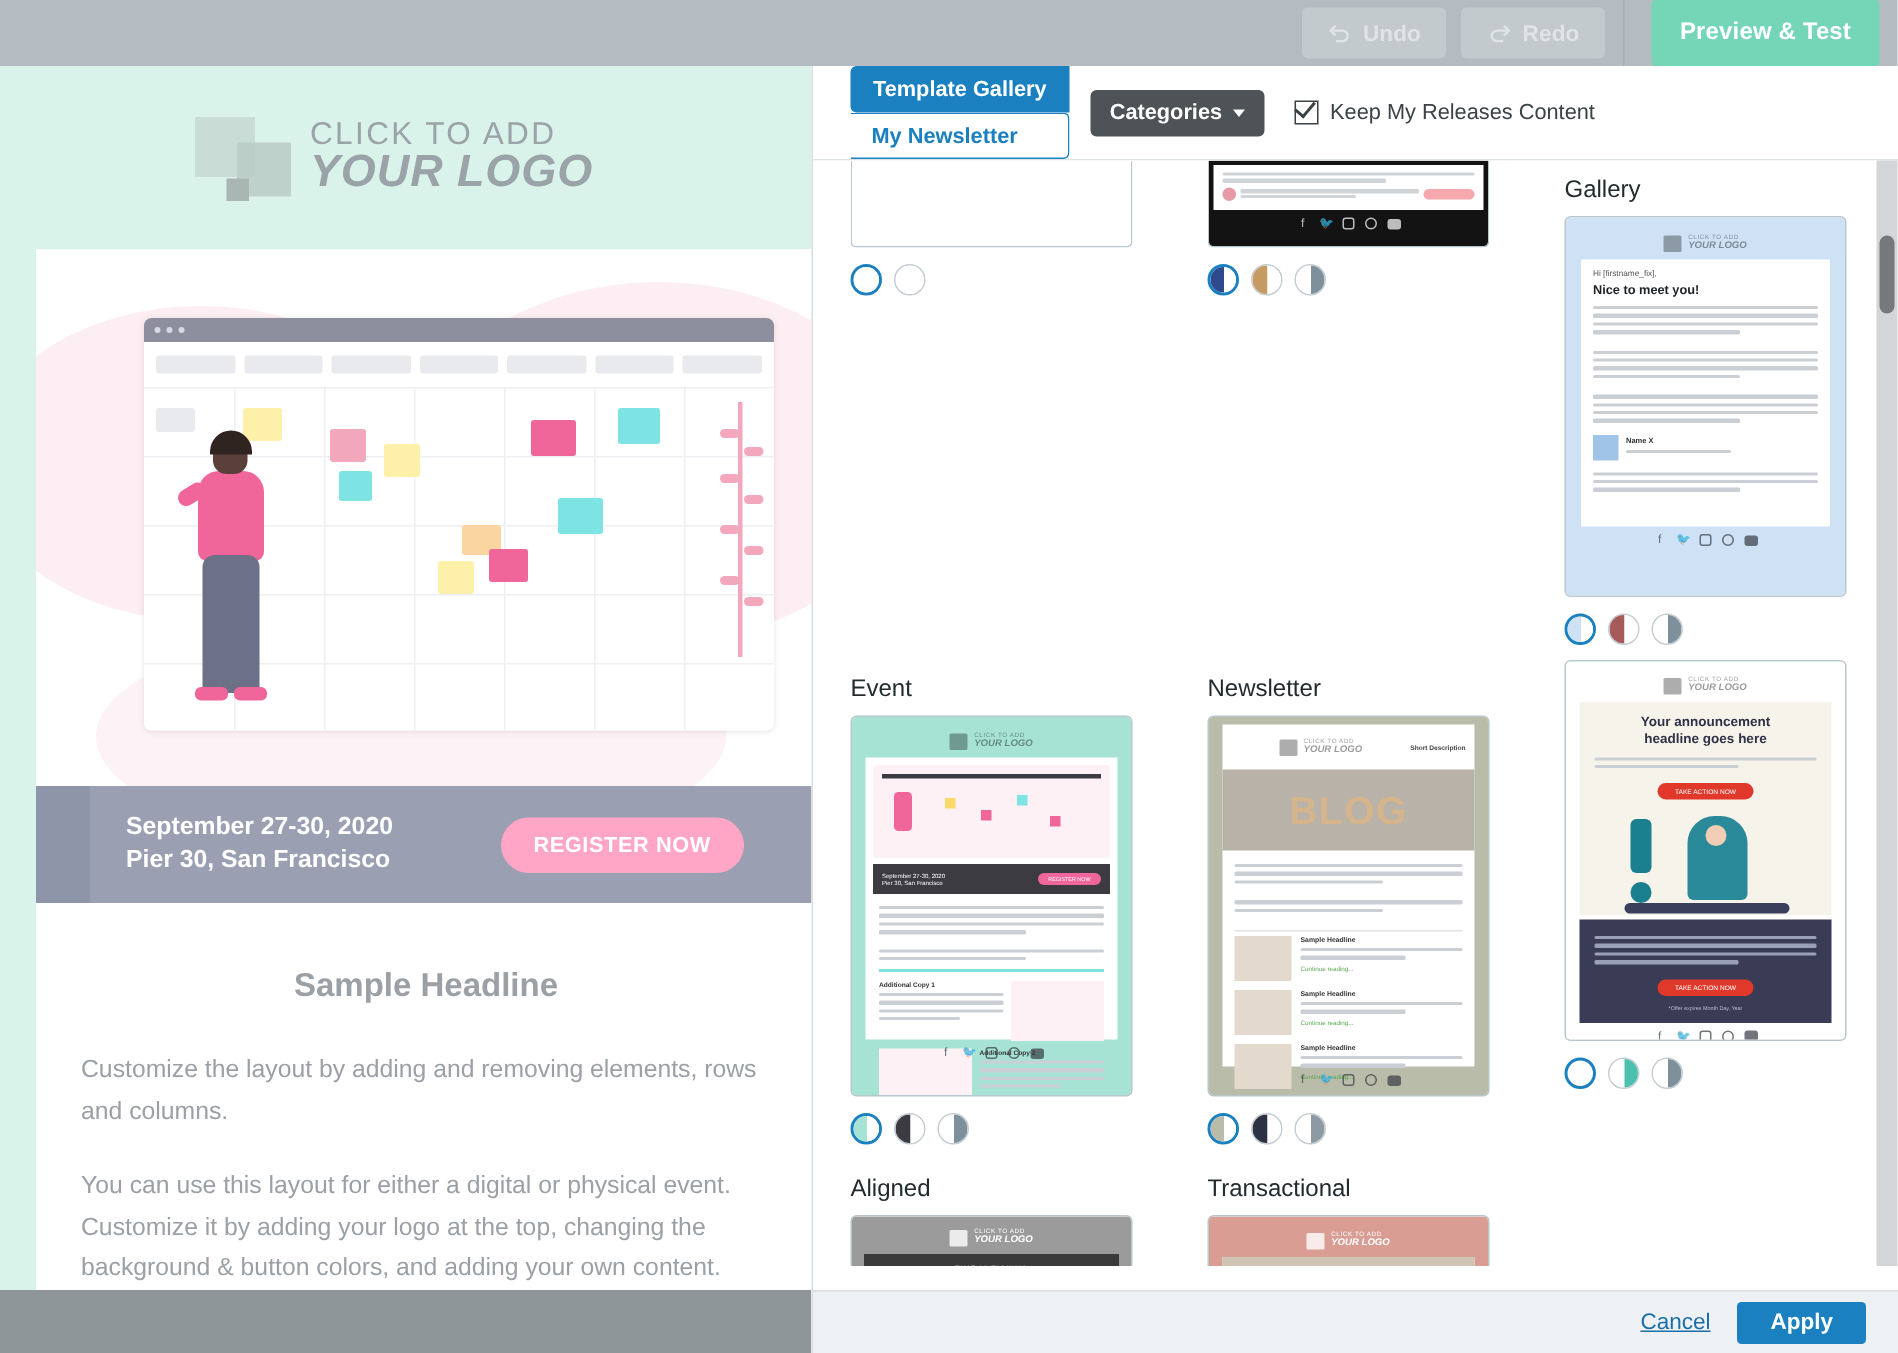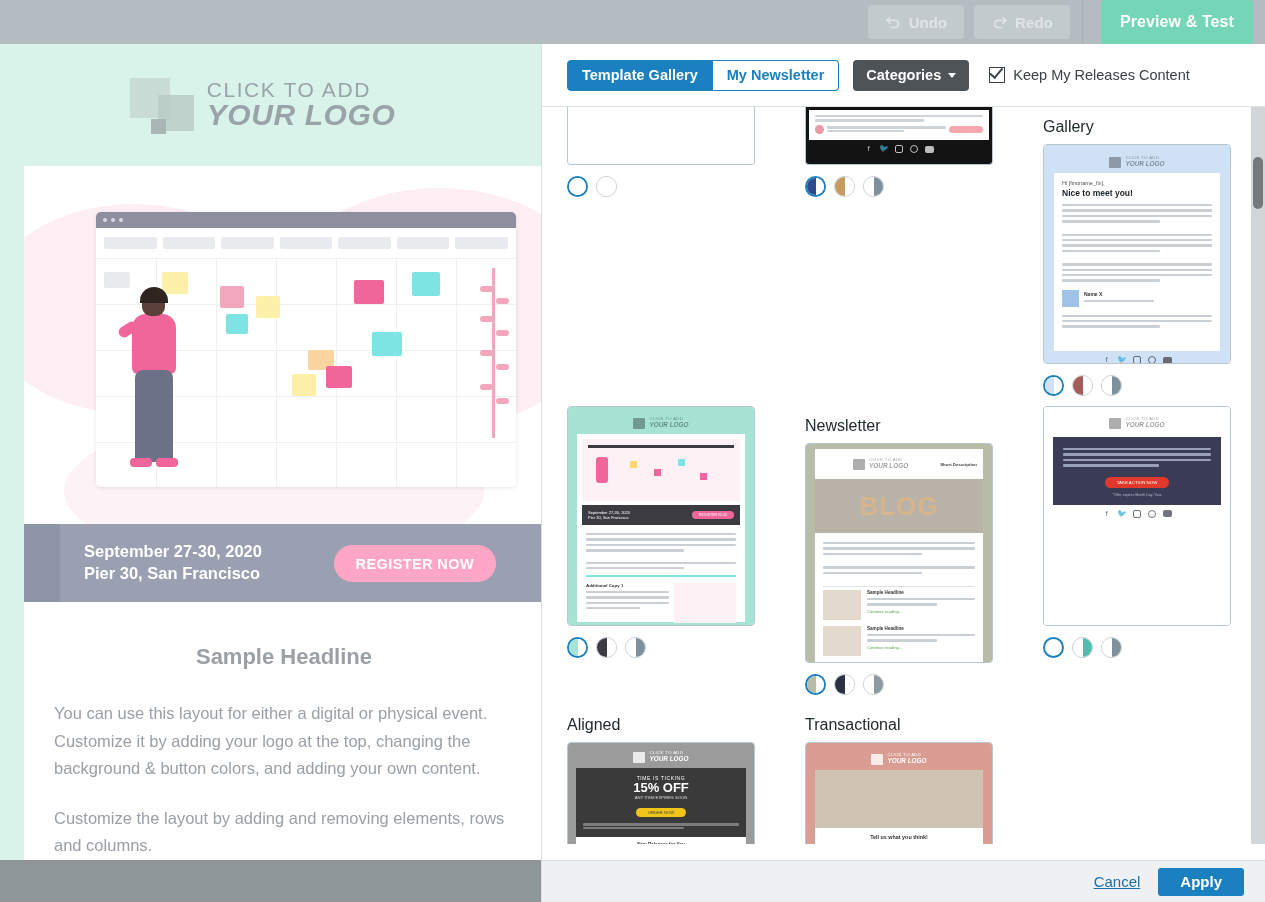--- a/index.html
+++ b/index.html
@@ -110,21 +110,21 @@
   
   #gallery-panel{
     position:absolute; left:541px; top:44px; width:724px; height:858px;
     background:#ffffff; border-left:1px solid #d8dde0;
   }
   #gallery-header{
     position:absolute; left:0; top:0; width:724px; height:63px;
     background:#ffffff; border-bottom:1px solid #dde2e5;
     display:flex; align-items:center; padding-left:25px; gap:14px;
   }
-  .seg{ display:flex; }
+  .seg{ display:flex;flex-direction:column; }
   .seg-btn{
     height:31px; padding:0 14px; font-size:14.5px; font-weight:600;
     display:flex; align-items:center; border:1px solid #1b80bf;
   }
   .seg-btn.on{ background:#1b80bf; color:#ffffff; border-radius:4px 0 0 4px; }
   .seg-btn.off{ background:#ffffff; color:#1b80bf; border-radius:0 4px 4px 0; border-left:none; }
   #categories-btn{
     height:31px; padding:0 13px; background:#4d5356; color:#ffffff;
     border:none; border-radius:4px; font-size:14.5px; font-weight:600;
     display:flex; align-items:center; gap:7px;
@@ -139,21 +139,21 @@
   #keep-content .lbl{ font-size:14.5px; color:#3b4245; }
 
   #gallery-scroll{
     position:absolute; left:0; top:63px; width:710px; height:737px;
     overflow:hidden; background:#ffffff; padding:0 0 0 25px;
   }
   .tpl-grid{ display:grid; grid-template-columns:repeat(3, 238px); }
   .tpl-cell{ width:238px; }
   .tpl-title{ font-size:16px; color:#222b2e; font-weight:400; padding:11px 0 8px 0; }
   .thumb{
-    width:188px; height:220px; border:1px solid #b8c6ce; border-radius:4px;
+    width:188px; height:254px; border:1px solid #b8c6ce; border-radius:4px;
     overflow:hidden; position:relative; background:#ffffff;
   }
   .thumb.clipped{ height:58px; border-top:none; border-radius:0 0 4px 4px; }
   .swatches{ display:flex; gap:8px; padding:11px 0 10px 0; }
   .sw{ width:21px; height:21px; border-radius:50%; overflow:hidden; position:relative;
        border:1px solid #c3ccd1; }
   .sw.sel{ border:2.5px solid #1b80bf; }
   .sw .lh,.sw .rh{ position:absolute; top:0; width:50%; height:100%; }
   .sw .lh{ left:0; } .sw .rh{ right:0; }
 
@@ -311,22 +311,22 @@
         <div class="ev-text">
           <div>September 27-30, 2020</div>
           <div>Pier 30, San Francisco</div>
         </div>
         <button id="register-now">REGISTER NOW</button>
       </div>
 
       <div id="sample-headline">Sample Headline</div>
 
       <div id="body-copy">
+        <p>Customize the layout by adding and removing elements, rows and columns.</p>
         <p>You can use this layout for either a digital or physical event. Customize it by adding your logo at the top, changing the background &amp; button colors, and adding your own content.</p>
-        <p>Customize the layout by adding and removing elements, rows and columns.</p>
       </div>
     </div>
   </div>
   <div id="left-bottom-bar"></div>
 </div>
 
 <div id="gallery-panel">
 
   <div id="gallery-header">
     <div class="seg">
@@ -457,20 +457,21 @@
               <span class="lh" style="background:#a65a5a"></span>
         <span class="rh" style="background:#ffffff"></span>
             </div>
             <div class="sw">
               <span class="lh" style="background:#ffffff"></span>
         <span class="rh" style="background:#7d909b"></span>
             </div>
           </div>
         </div>
         <div class="tpl-cell">
+          <div class="tpl-title">Event</div>
           <div class="thumb">
             <div class="t-pad" style="background:#a6e3d4;padding:5px 9px">
               <div class="t-logo">
                 <div class="m" style="background:rgba(0,0,0,.40);opacity:.8"></div>
     <div class="tx" style="color:rgba(0,0,0,.40)">
                   <div class="a">CLICK TO ADD</div>
                   <div class="b">YOUR LOGO</div>
                 </div>
               </div>
               <div class="t-card" style="height:188px;padding:5px">
@@ -629,20 +630,35 @@
         <div class="tpl-cell">
           <div class="thumb">
             <div class="t-pad" style="background:#fff;padding:5px 9px">
               <div class="t-logo">
                 <div class="m" style="background:rgba(0,0,0,.40);opacity:.8"></div>
     <div class="tx" style="color:rgba(0,0,0,.40)">
                   <div class="a">CLICK TO ADD</div>
                   <div class="b">YOUR LOGO</div>
                 </div>
               </div>
+              <div style="background:#f6f3ea;padding:8px 10px;height:142px;text-align:center">
+                <div style="font-size:9px;font-weight:700;color:#2f3147;line-height:1.25">Your announcement<br>headline goes here</div>
+                <div style="margin-top:6px">
+                  <div class="tline" style="width:100%;background:#c9cfd4;margin:3px 0"></div>
+                  <div class="tline" style="width:65%;background:#c9cfd4;margin:3px 0"></div>
+                </div>
+                <div style="display:inline-block;background:#e0392b;color:#fff;border-radius:7px;padding:3px 12px;font-size:4.4px;margin-top:7px">TAKE ACTION NOW</div>
+                <div style="position:relative;height:72px;margin-top:6px">
+                  <div style="position:absolute;left:24px;top:6px;width:14px;height:36px;background:#1a7f8e;border-radius:4px"></div>
+                  <div style="position:absolute;left:24px;top:48px;width:14px;height:14px;border-radius:50%;background:#1a7f8e"></div>
+                  <div style="position:absolute;left:62px;top:4px;width:40px;height:56px;background:#2a8a99;border-radius:18px 18px 4px 4px"></div>
+                  <div style="position:absolute;left:74px;top:10px;width:14px;height:14px;border-radius:50%;background:#f0cdb4"></div>
+                  <div style="position:absolute;left:20px;top:62px;width:110px;height:7px;border-radius:4px;background:#3a3f5c"></div>
+                </div>
+              </div>
               <div style="background:#3a3c55;padding:8px 10px;margin-top:3px;text-align:center">
                 <div class="tline" style="width:100%;background:#9aa0b8;margin:3px 0"></div><div class="tline" style="width:100%;background:#9aa0b8;margin:3px 0"></div><div class="tline" style="width:100%;background:#9aa0b8;margin:3px 0"></div><div class="tline" style="width:65%;background:#9aa0b8;margin:3px 0"></div>
                 <div style="display:inline-block;background:#e0392b;color:#fff;border-radius:7px;padding:3px 12px;font-size:4.4px;margin-top:7px">TAKE ACTION NOW</div>
                 <div style="font-size:3.6px;color:#b6bbcd;margin-top:5px">*Offer expires Month Day, Year</div>
               </div>
               <div class="social">
     <i style="color:#3a3f46">f</i>
                 <i style="color:#3a3f46">🐦</i>
     <i style="width:8px;height:8px;border:1px solid #3a3f46;border-radius:2px"></i>
     <i style="width:8px;height:8px;border:1px solid #3a3f46;border-radius:50%"></i>

